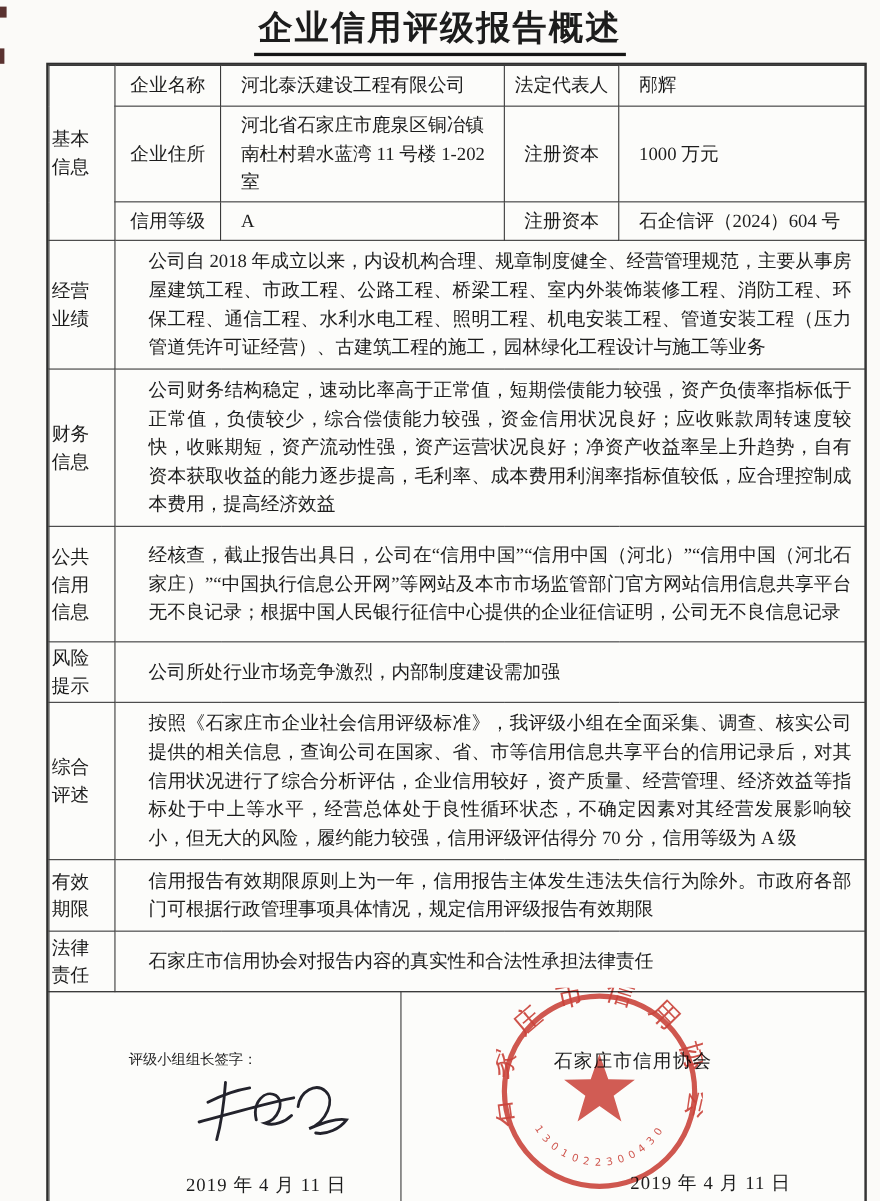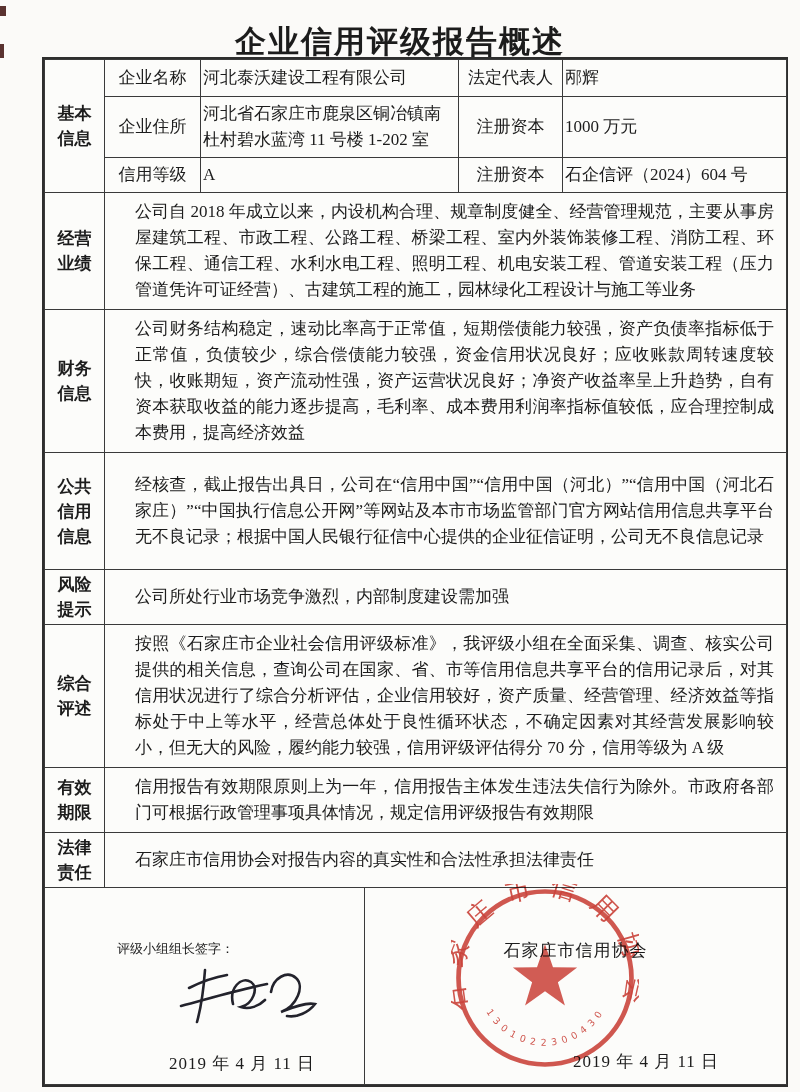--- a/index.html
+++ b/index.html
@@ -5,21 +5,21 @@
   * { box-sizing: border-box; margin: 0; padding: 0; }
   html,body { width: 800px; height: 1092px; }
   body {
     position: relative;
     background: #fbfaf8;
     font-family: "Liberation Serif", "DejaVu Serif", serif;
     color: #1c1c1c;
     overflow: hidden;
   }
   .page-title {
-    position: absolute; top: 21px; left: 0; width: 100%;
+    position: absolute; top: 4px; left: 0; width: 100%;
     text-align: center;
   }
   .page-title span {
     display: inline-block;
     font-size: 31px; font-weight: bold; letter-spacing: 2px;
     border-bottom: 3px solid #151515;
     padding: 0 4px 2px 4px;
   }
   .doc-table-wrap {
     position: absolute; left: 42px; top: 57px; width: 746px;
@@ -28,28 +28,26 @@
   }
   table { border-collapse: collapse; width: 100%; table-layout: fixed; }
   td {
     border: 1px solid #3a3a3a;
     font-size: 17px;
     line-height: 26px;
     vertical-align: middle;
     padding: 4px 8px;
   }
   td.sec-label {
-    text-align: center;
     white-space: pre-line;
     line-height: 25px;
     padding: 2px;
-    font-weight: bold;
   }
   td.k { text-align: center; padding: 2px 4px; }
-  td.v { text-align: left; padding-left: 2px; }
+  td.v { text-align: left; padding-left: 18px; }
   td.body-text { padding: 6px 12px 6px 30px; text-align: justify; }
   .sig-head td { text-align: center; height: 29px; padding: 2px; }
   .sig-body td { height: 197px; position: relative; padding: 0; vertical-align: top; }
   .abs { position: absolute; }
   .leader-label { left: 72px; top: 48px; font-size: 13px; }
   .date { font-size: 17px; letter-spacing: 1px; white-space: nowrap; }
   .date-left { left: 124px; top: 163px; }
   .date-right { left: 208px; top: 161px; }
   .org-name { left: 0; top: 50px; width: 100%; text-align: center; font-size: 17px; letter-spacing: 1px; }
   .handwriting { left: 130px; top: 70px; }
@@ -101,21 +99,21 @@
     <tr style="height:108px">
       <td class="sec-label">经营
 业绩</td>
       <td class="body-text" colspan="4">公司自 2018 年成立以来，内设机构合理、规章制度健全、经营管理规范，主要从事房屋建筑工程、市政工程、公路工程、桥梁工程、室内外装饰装修工程、消防工程、环保工程、通信工程、水利水电工程、照明工程、机电安装工程、管道安装工程（压力管道凭许可证经营）、古建筑工程的施工，园林绿化工程设计与施工等业务</td>
     </tr>
     <tr style="height:130px">
       <td class="sec-label">财务
 信息</td>
       <td class="body-text" colspan="4">公司财务结构稳定，速动比率高于正常值，短期偿债能力较强，资产负债率指标低于正常值，负债较少，综合偿债能力较强，资金信用状况良好；应收账款周转速度较快，收账期短，资产流动性强，资产运营状况良好；净资产收益率呈上升趋势，自有资本获取收益的能力逐步提高，毛利率、成本费用利润率指标值较低，应合理控制成本费用，提高经济效益</td>
     </tr>
-    <tr style="height:117px">
+    <tr style="height:105px">
       <td class="sec-label">公共
 信用
 信息</td>
       <td class="body-text" colspan="4">经核查，截止报告出具日，公司在“信用中国”“信用中国（河北）”“信用中国（河北石家庄）”“中国执行信息公开网”等网站及本市市场监管部门官方网站信用信息共享平台无不良记录；根据中国人民银行征信中心提供的企业征信证明，公司无不良信息记录</td>
     </tr>
     <tr style="height:53px">
       <td class="sec-label">风险
 提示</td>
       <td class="body-text" colspan="4">公司所处行业市场竞争激烈，内部制度建设需加强</td>
     </tr>

